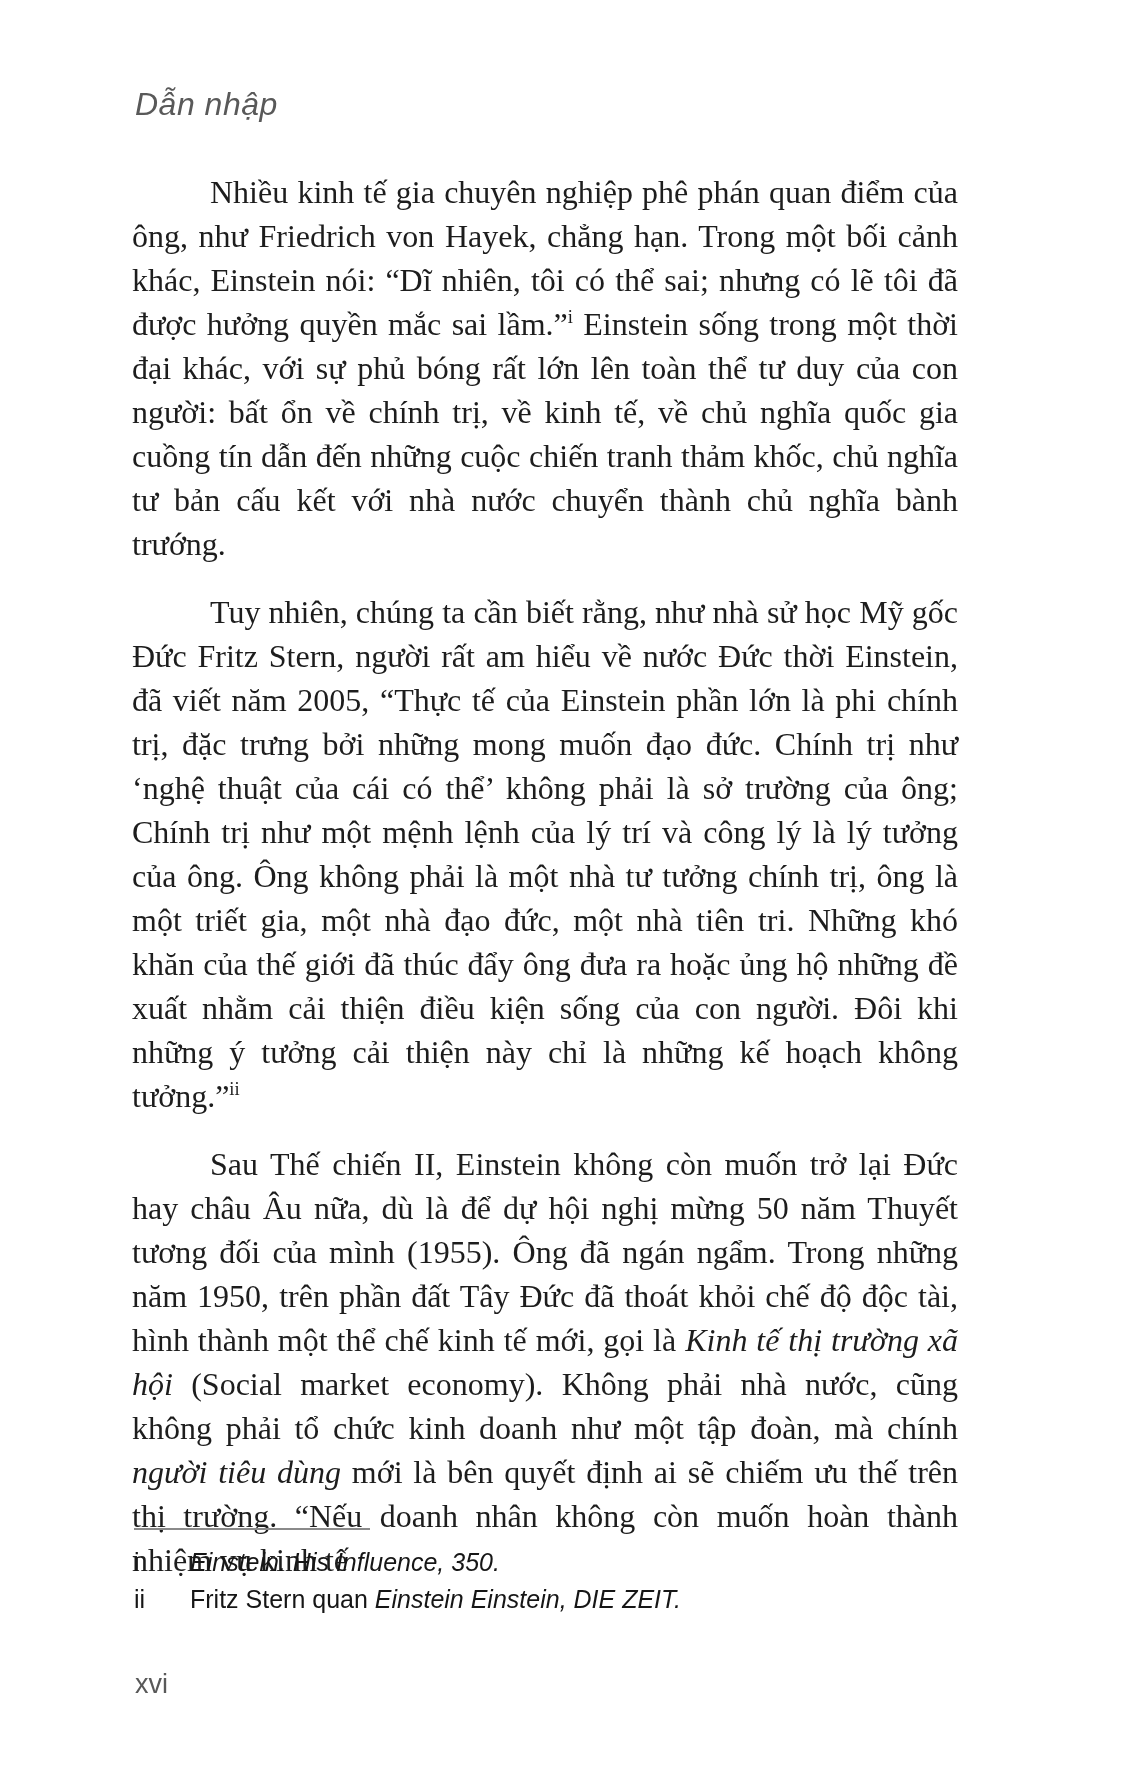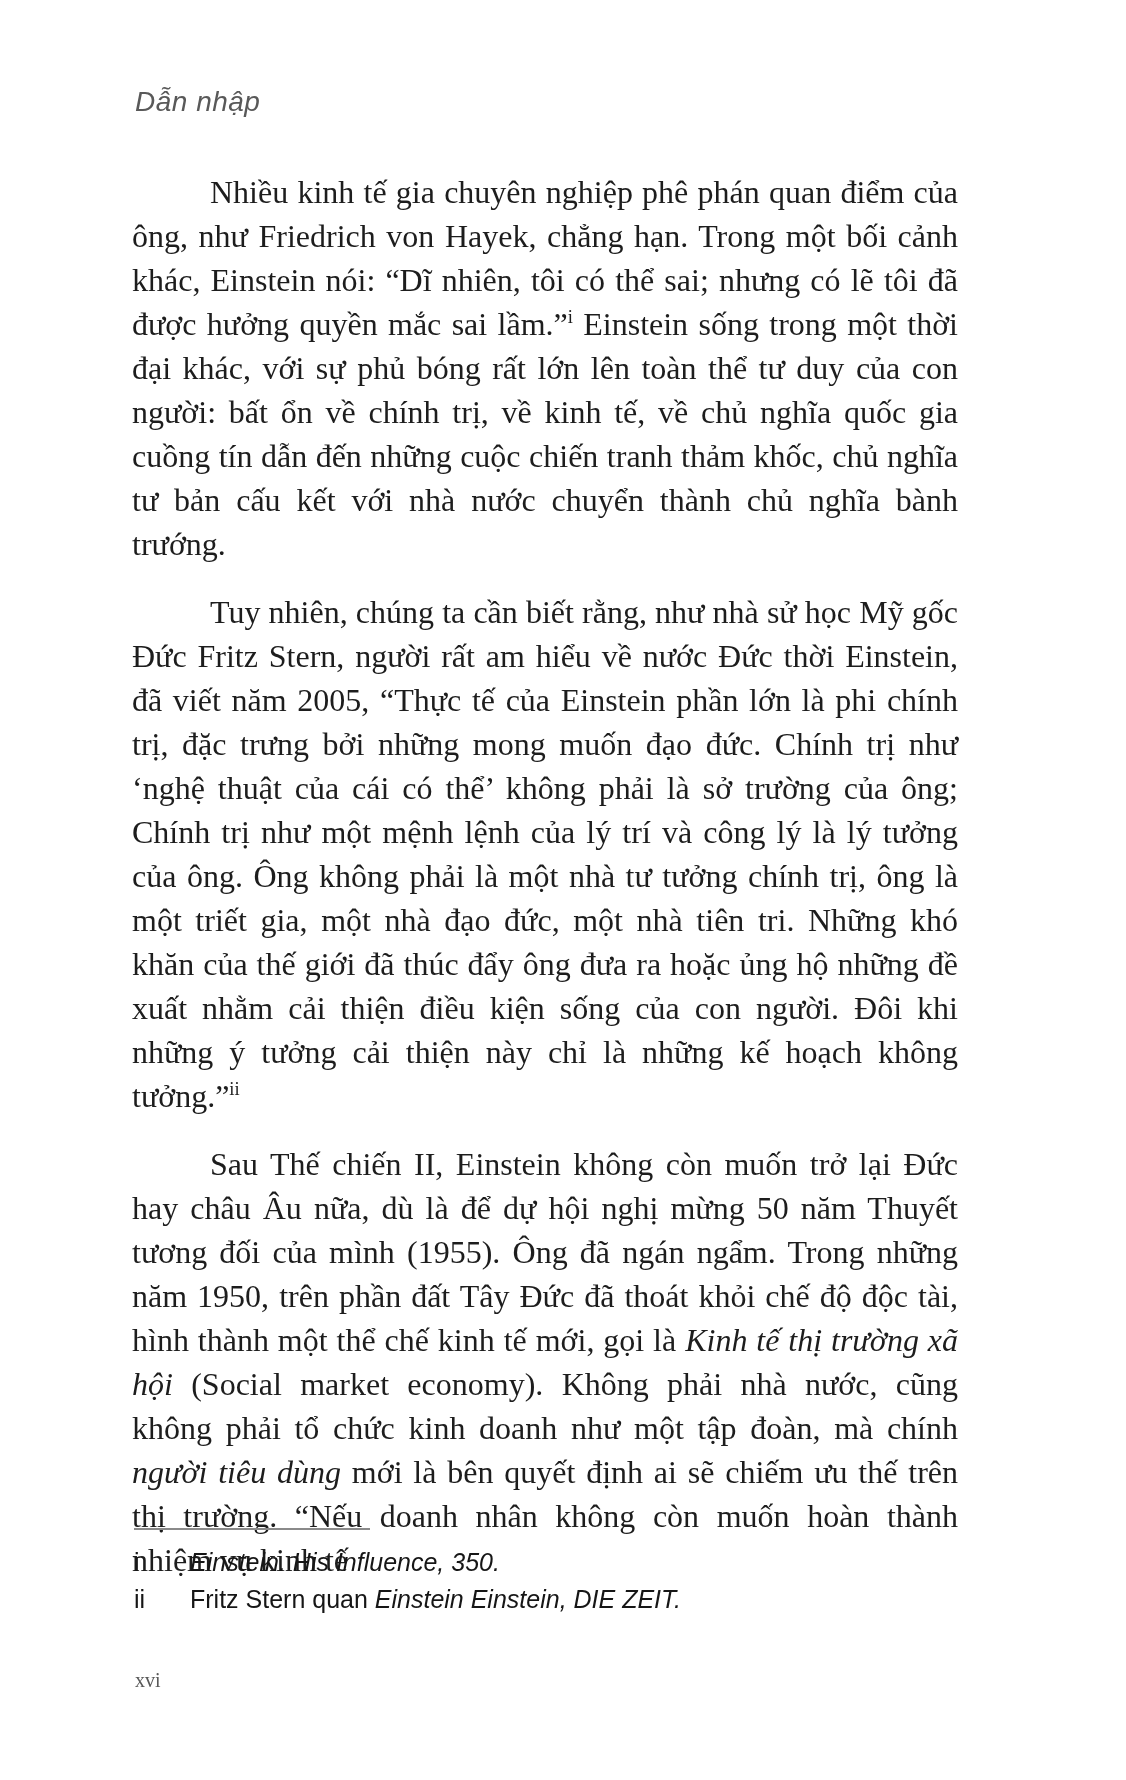--- a/index.html
+++ b/index.html
@@ -18,21 +18,21 @@
     background: var(--page-bg);
     overflow: hidden;
     font-family: "Liberation Serif", serif;
   }
   .running-header {
     position: absolute;
     left: 135px;
     top: 86px;
     font-family: "Liberation Sans", sans-serif;
     font-style: italic;
-    font-size: 28px;
+    font-size: 32px;
     line-height: 1.15;
     color: var(--muted-text);
     letter-spacing: 0.5px;
   }
   .body-text {
     position: absolute;
     left: 132px;
     top: 170px;
     width: 826px;
     font-size: 32px;
@@ -68,22 +68,22 @@
     display: flex;
     font-size: 25px;
     line-height: 37px;
   }
   .fn-marker { flex: 0 0 56px; }
   .fn-text { flex: 1; }
   .page-number {
     position: absolute;
     left: 135px;
     top: 1668px;
-    font-family: Liberation Serif, serif;
-    font-size: 20px;
+    font-family: Liberation Sans, sans-serif;
+    font-size: 27px;
     line-height: 1.2;
     color: var(--muted-text);
   }
 </style>
 </head>
 <body>
 
 <div class="page">
 
   <div class="running-header">Dẫn nhập</div>

